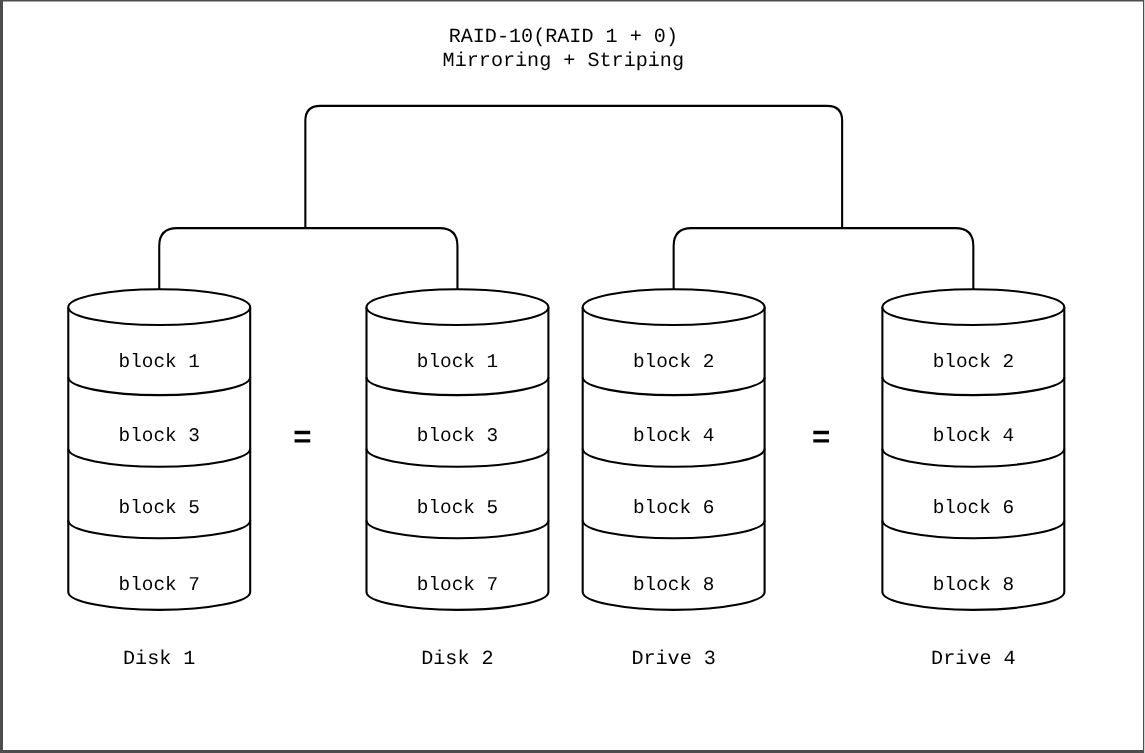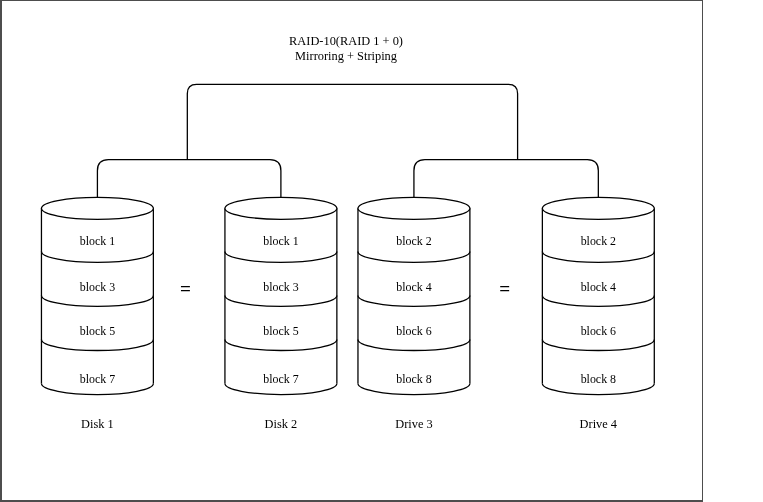--- a/index.html
+++ b/index.html
@@ -1,24 +1,24 @@
 <!DOCTYPE html>
 <html style="--line: #000000; --text: #000000; --background: #ffffff; --frame_border: #4d4d4d;"><head>
 <meta charset="utf-8">
 <style>
   html,body { margin:0; padding:0; background:#fff; }
   .frame {
     position:relative;
-    width:703px; height:502px;
+    width:763px; height:502px;
     box-sizing:border-box;
     background:var(--background,#ffffff);
     border:1px solid var(--frame_border,#4d4d4d);
     border-left-width:2px;
     border-bottom-width:2px;
-    font-family:Liberation Serif, serif;
+    font-family:Liberation Mono, monospace;
     overflow:hidden;
   }
   .frame svg { display:block; width:100%; height:100%; }
   .link  { fill:none; stroke:var(--line,#000); stroke-width:1.4; }
   .shape { fill:none; stroke:var(--line,#000); stroke-width:1.4; }
   .topfill { fill:var(--background,#fff); stroke:var(--line,#000); stroke-width:1.4; }
   text { fill:var(--text,#000); }
   .title { font-size:13.5px; text-anchor:middle; }
   .blk   { font-size:13px;   text-anchor:middle; }
   .cap   { font-size:13.5px; text-anchor:middle; }

